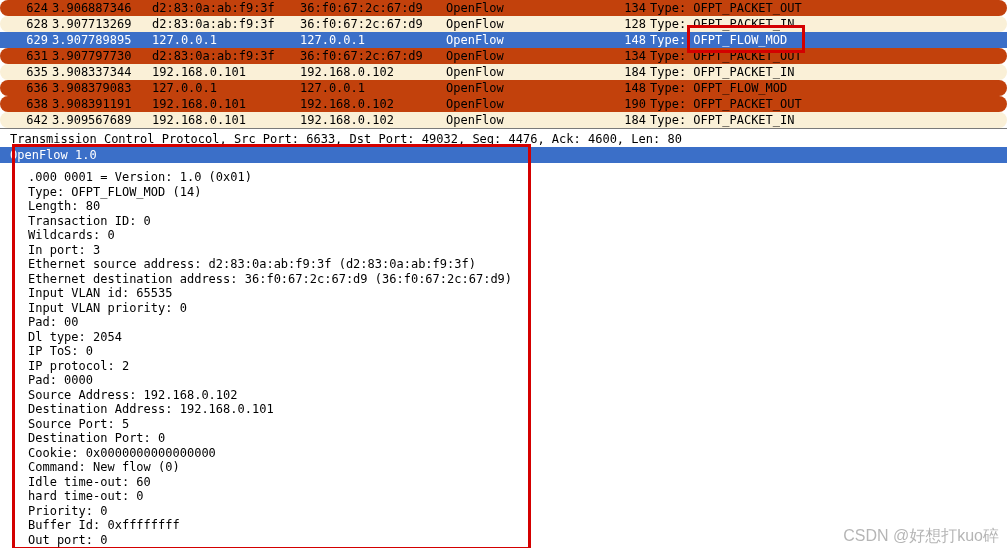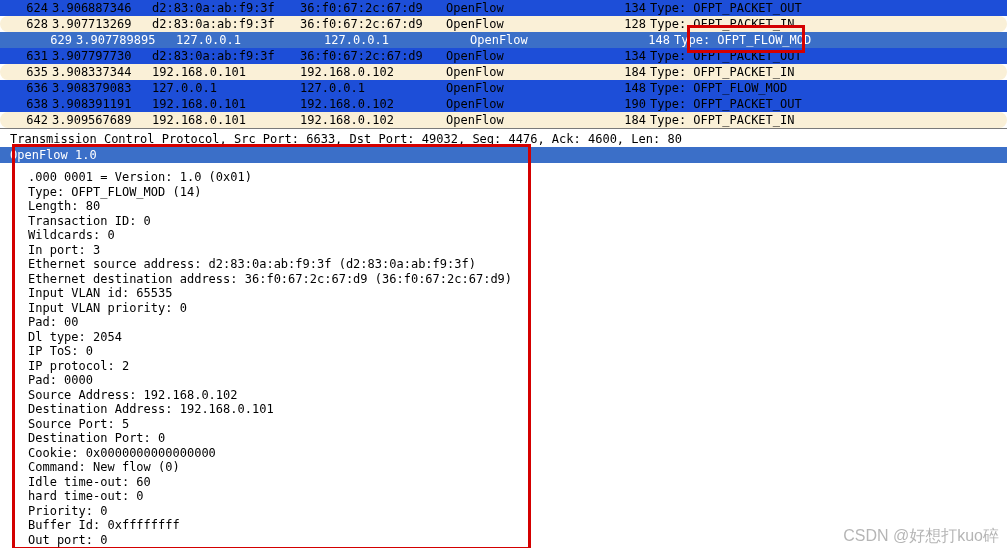--- a/index.html
+++ b/index.html
@@ -26,23 +26,23 @@
   }
 
   .col-num   { width: 48px;  text-align: right; padding-right: 4px;}
   .col-time  { width: 100px; }
   .col-src   { width: 148px; }
   .col-dst   { width: 146px; }
   .col-proto { width: 166px; }
   .col-len   { width: 34px; text-align: right; padding-right:4px;}
   .col-info  { flex: 1; }
 
-  .row-out  { background: #1d4ed8; }
+  .row-out  { background: #c2410c; border-radius: 8px; }
   .row-in   { background: #faf0d7; border-radius: 8px; }
-  .row-sel  { background: #3b6fc8; color: #ffffff; padding-left: 24px; }
+  .row-sel  { background: #3b6fc8; color: #ffffff; }
 
   .proto-pane {
     border-top: 1px solid #7a7a7a;
     padding: 2px 6px 0 10px;
   }
   .proto-line { white-space: pre; height: 16px; }
 
   .openflow-hdr {
     background: #3b6fc8;
     color: #ffffff;

